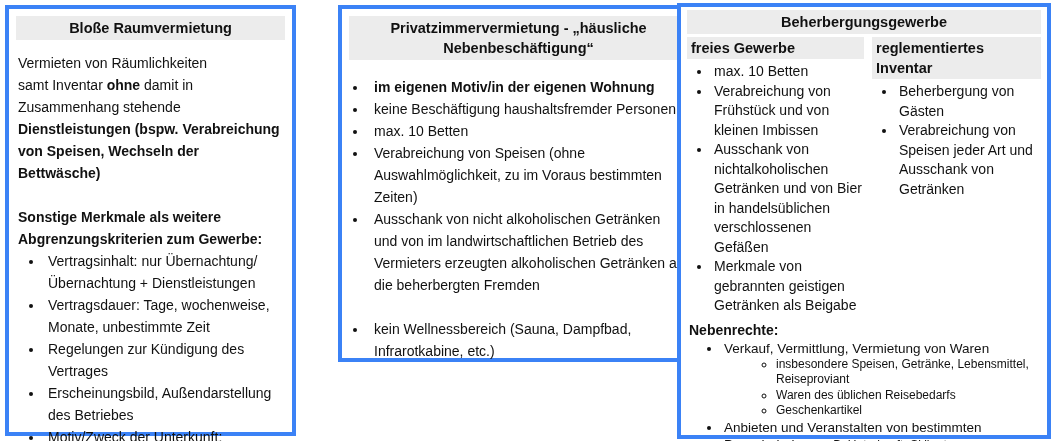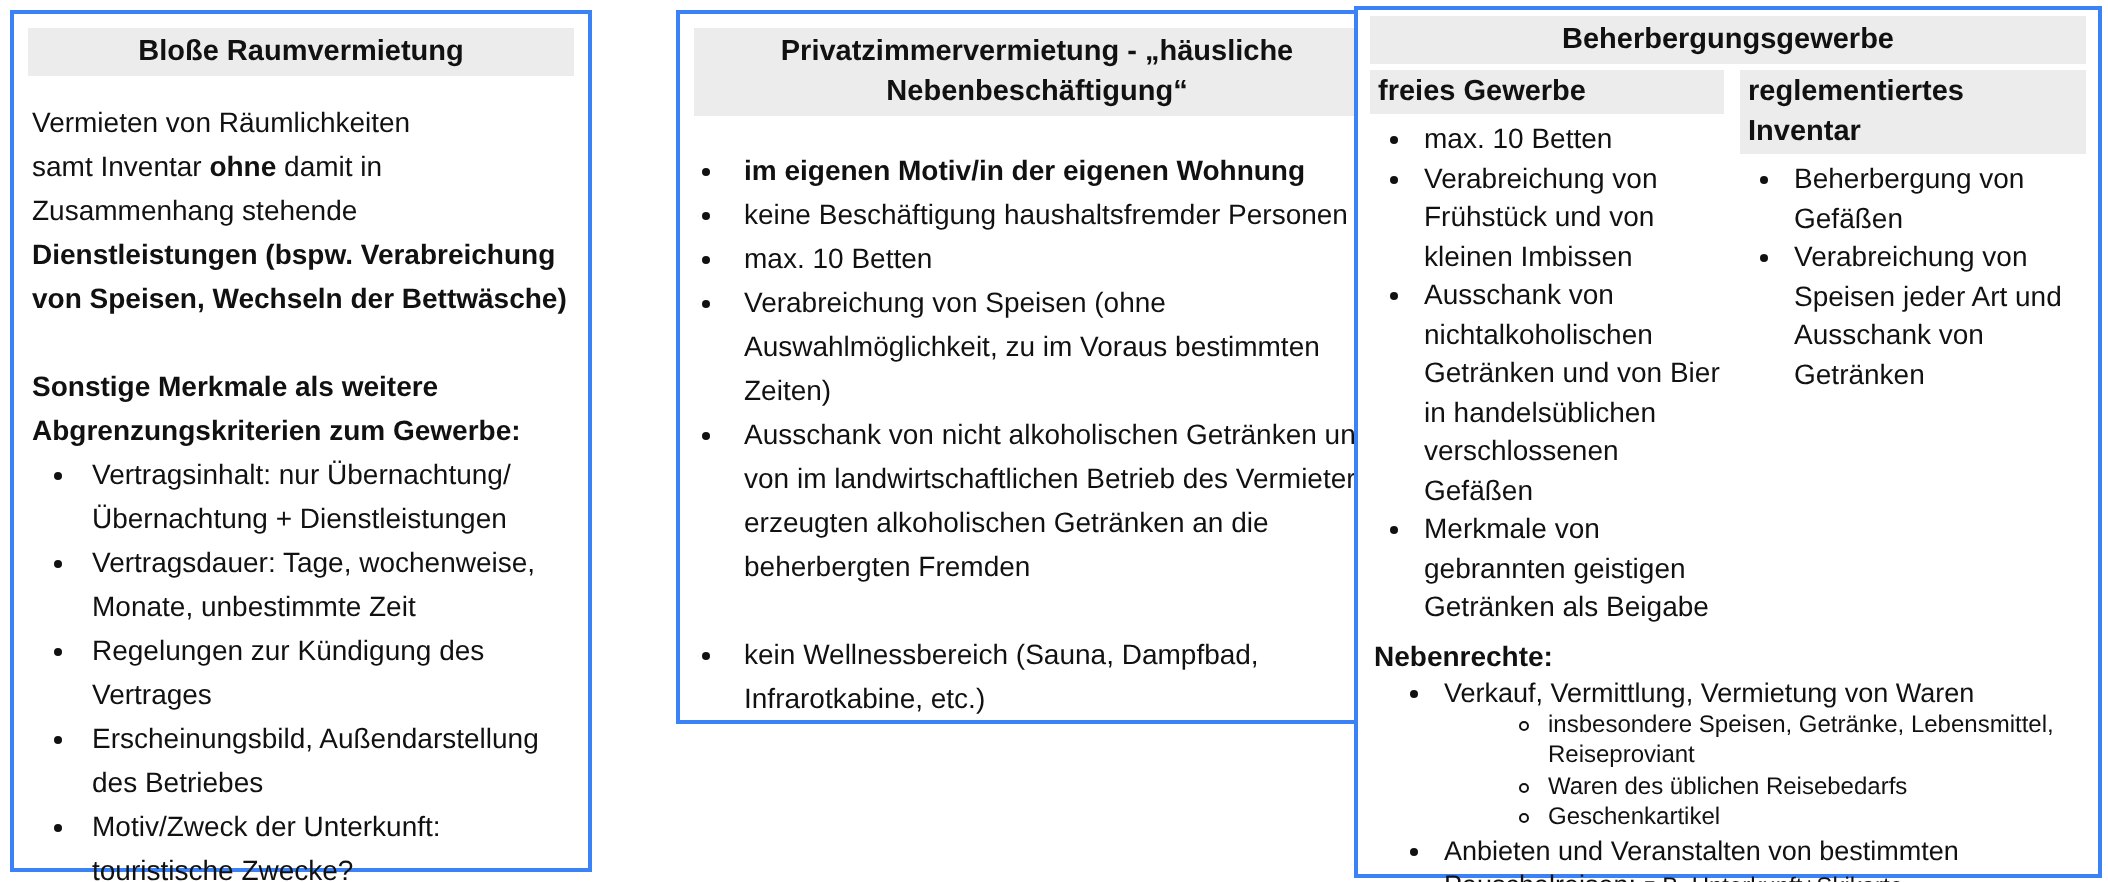--- a/index.html
+++ b/index.html
@@ -7,21 +7,21 @@
   body {
     width: 1054px; height: 441px;
     background: #ffffff;
     font-family: "Liberation Sans", sans-serif;
     color: #111111;
     position: relative;
     overflow: hidden;
   }
   .box {
     position: absolute;
-    border: 2px solid #3b82f6;
+    border: 4px solid #3b82f6;
     background: #ffffff;
   }
   #box1 { left: 5px;   top: 5px; width: 291px; height: 431px; }
   #box2 { left: 304px; top: 5px; width: 361px; height: 357px; margin-left: 34px; }
   #box3 { left: 677px; top: 3px; width: 374px; height: 436px; }
 
   .hdr {
     background: #ececec;
     font-weight: bold;
     text-align: center;
@@ -110,21 +110,21 @@
         <ul>
           <li>max. 10 Betten</li>
           <li>Verabreichung von Frühstück und von kleinen Imbissen</li>
           <li>Ausschank von nichtalkoholischen Getränken und von Bier in handelsüblichen verschlossenen Gefäßen</li>
           <li>Merkmale von gebrannten geistigen Getränken als Beigabe</li>
         </ul>
       </div>
       <div class="col-reg">
         <div class="subhdr">reglementiertes Inventar</div>
         <ul>
-          <li>Beherbergung von Gefäßen</li>
+          <li>Beherbergung von Gästen</li>
           <li>Verabreichung von Speisen jeder Art und Ausschank von Getränken</li>
         </ul>
       </div>
     </div>
     <div class="nr">
       <div class="nr-title">Nebenrechte:</div>
       <ul class="nr-l1">
         <li>
           <span>Verkauf, Vermittlung, Vermietung von Waren</span>
           <ul class="nr-l2">

